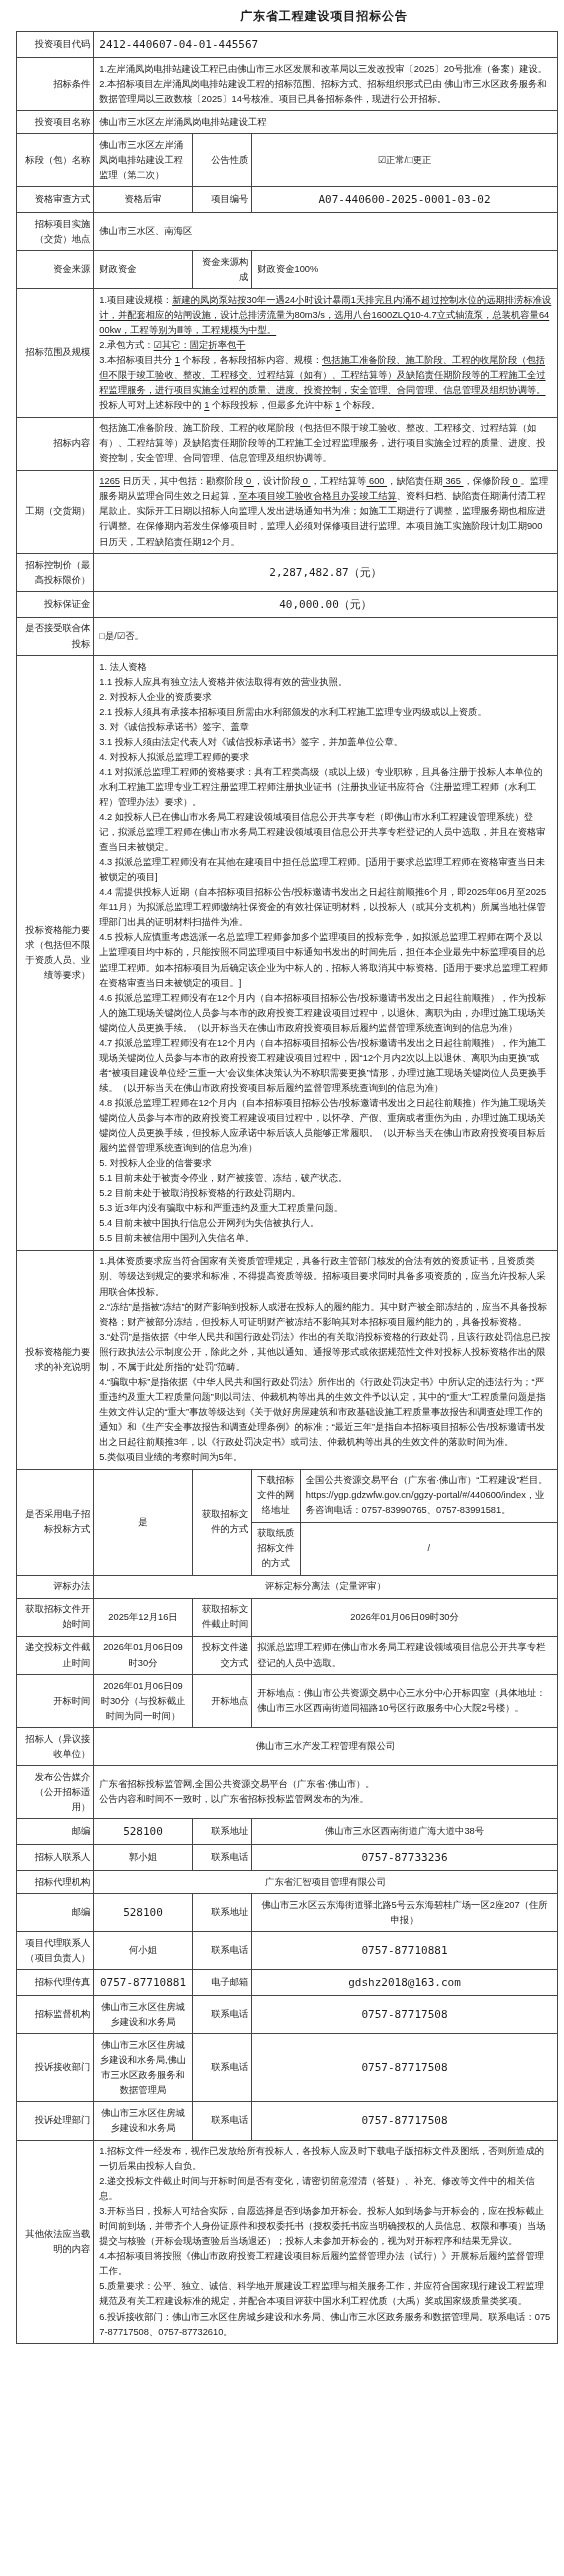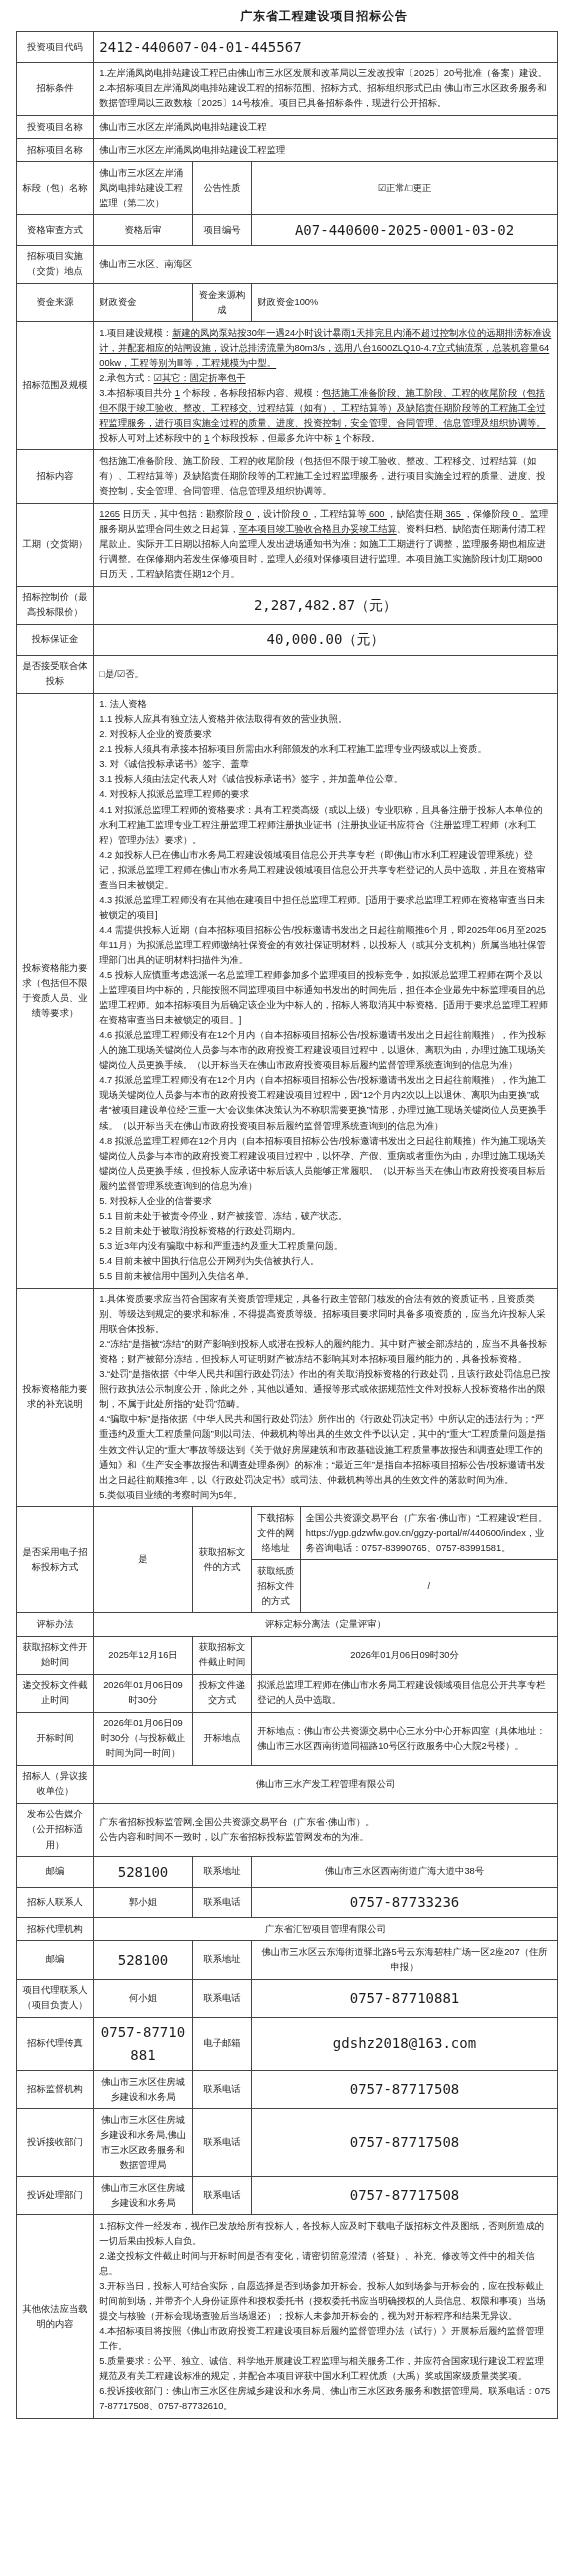--- a/index.html
+++ b/index.html
@@ -14,24 +14,24 @@
   }
   table.main {
     border-collapse:collapse; table-layout:fixed;
     width:540px; margin:0 0 14px 16px;
     font-size:9.3px; line-height:1.62;
   }
   td {
     border:0.9px solid #454545; padding:3.5px 5.3px;
     vertical-align:middle; word-break:break-all;
   }
-  td.lbl { text-align:center; padding:3.5px 2.6px; }
+  td.lbl { text-align:right; padding:3.5px 2.6px; }
   .c { text-align:center; }
   .pre { white-space:pre-wrap; }
-  .mono { font-family:"DejaVu Sans Mono","Liberation Mono",monospace; font-size:14px; }
+  .mono { font-family:"DejaVu Sans Mono","Liberation Mono",monospace; font-size:11px; }
   u { text-underline-offset:1.8px; }
   td.sub { padding:0; }
   table.inner { border-collapse:collapse; width:100%; height:100%; table-layout:fixed; }
   table.inner td { border:0.9px solid #454545; }
   table.inner td.ilbl { width:48px; text-align:center; padding:3.5px 2.6px; }
   table.inner tr:first-child td { border-top:0; }
   table.inner tr:last-child td { border-bottom:0; }
   table.inner td:first-child { border-left:0; }
   table.inner td:last-child { border-right:0; }
 </style>
@@ -58,24 +58,20 @@
     <td class="lbl">招标条件</td>
     <td colspan="3" class="pre">1.左岸涌凤岗电排站建设工程已由佛山市三水区发展和改革局以三发改投审〔2025〕20号批准（备案）建设。
 2.本招标项目左岸涌凤岗电排站建设工程的招标范围、招标方式、招标组织形式已由 佛山市三水区政务服务和数据管理局以三政数核〔2025〕14号核准。项目已具备招标条件，现进行公开招标。</td>
   </tr>
 
   <tr>
     <td class="lbl">投资项目名称</td>
     <td colspan="3">佛山市三水区左岸涌凤岗电排站建设工程</td>
   </tr>
 
-  <tr>
-    <td class="lbl">招标项目名称</td>
-    <td colspan="3">佛山市三水区左岸涌凤岗电排站建设工程监理</td>
-  </tr>
 
   <tr>
     <td class="lbl">标段（包）名称</td>
     <td>佛山市三水区左岸涌凤岗电排站建设工程监理（第二次）</td>
     <td class="lbl">公告性质</td>
     <td class="c">☑正常/□更正</td>
   </tr>
 
   <tr>
     <td class="lbl">资格审查方式</td>

